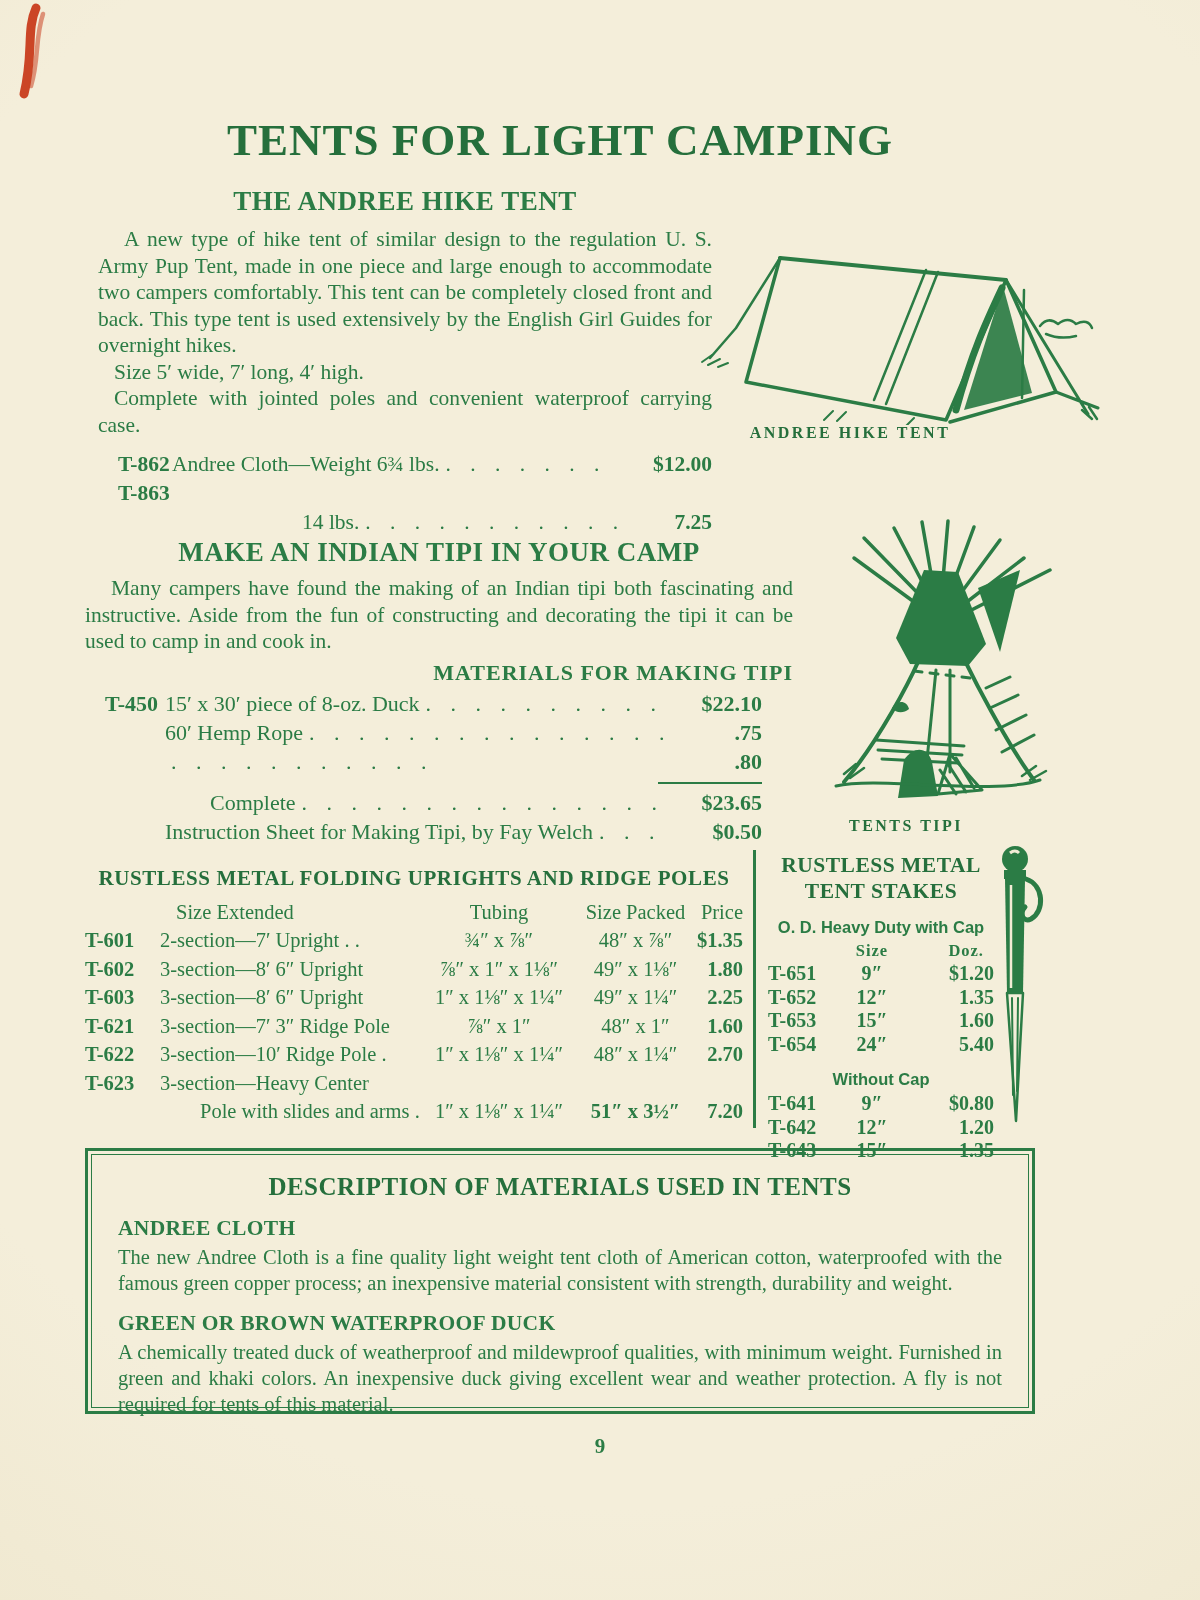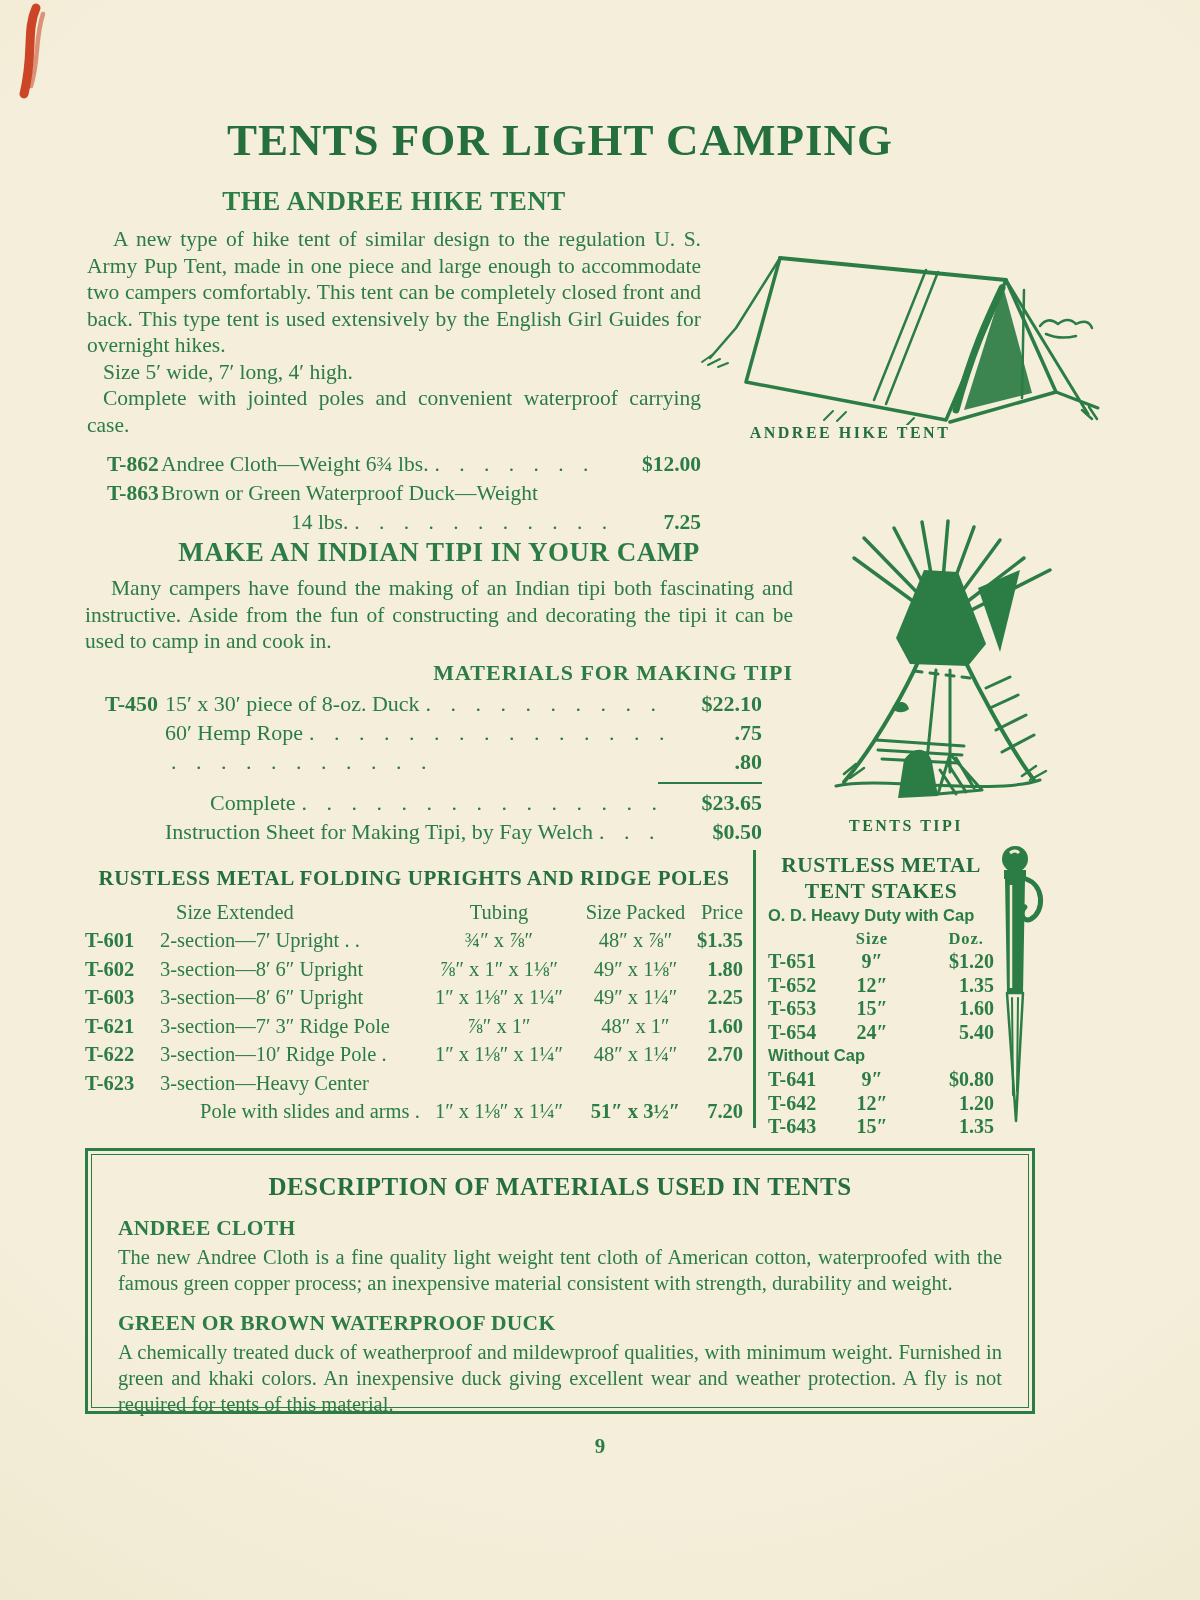--- a/index.html
+++ b/index.html
@@ -22,21 +22,21 @@
   }
   .just{text-align:justify;}
   .body-txt{font-size:21.5px;line-height:26.5px;}
   
   #main-title{
     position:absolute;top:114px;left:40px;width:1040px;
     text-align:center;font-size:45px;font-weight:bold;color:var(--ink-dark);
     letter-spacing:1px;
   }
   
-  #andree{position:absolute;top:186px;left:87px;width:614px;}
+  #andree{position:absolute;top:186px;left:98px;width:614px;}
   #andree h2{font-size:27px;text-align:center;margin-bottom:9px;letter-spacing:.5px;}
   #andree p{margin:0;}
   .ind1{text-indent:26px;}
   .ind2{text-indent:16px;}
   .price-row{display:flex;align-items:baseline;font-size:21.5px;line-height:29px;}
   .price-row .code{font-weight:bold;width:74px;padding-left:20px;flex:none;}
   .price-row .desc{white-space:nowrap;}
   .price-row .dots{flex:1;overflow:hidden;white-space:nowrap;letter-spacing:7px;padding:0 6px;}
   .price-row .price{font-weight:bold;width:92px;text-align:right;flex:none;}
   #andree .rows{margin-top:12px;}
@@ -70,21 +70,21 @@
   .u-row .c4{text-align:center;white-space:nowrap;}
   .u-row .c5{text-align:right;font-weight:bold;}
   .u-head{font-size:20.5px;line-height:27px;}
   .u-head .c2,.u-head .c3,.u-head .c4,.u-head .c5{font-weight:normal;}
   .u-cont .c2{padding-left:40px;}
   
   #divider{position:absolute;left:753px;top:850px;width:3px;height:278px;background:var(--ink);}
   
   #stakes{position:absolute;left:768px;top:852px;width:226px;}
   #stakes .s-title{font-size:21.5px;font-weight:bold;text-align:center;line-height:26px;letter-spacing:.5px;color:var(--ink-dark);}
-  #stakes .s-group{font-family:"Liberation Sans", sans-serif;font-size:16.5px;font-weight:bold;margin:2px 0 3px;}
+  #stakes .s-group{font-family:"Liberation Sans", sans-serif;font-size:16.5px;font-weight:bold;text-align:center;margin:14px 0 3px;}
   .s-row{display:grid;grid-template-columns:72px 64px 90px;font-size:20px;line-height:23.5px;font-weight:bold;}
   .s-row .sc1{text-align:left;}
   .s-row .sc2{text-align:center;}
   .s-row .sc3{text-align:right;}
   .s-head{font-size:16.5px;letter-spacing:1px;line-height:22px;}
   #stake-art{position:absolute;left:988px;top:843px;}
   
   #desc-box{
     position:absolute;left:85px;top:1148px;width:950px;height:266px;
     border:3px solid var(--ink);
@@ -121,21 +121,20 @@
     <p class="body-txt just ind2">Complete with jointed poles and convenient waterproof carrying case.</p>
     <div class="rows">
       <div class="price-row">
         <span class="code">T-862</span>
         <span class="desc">Andree Cloth—Weight 6¾ lbs.</span>
         <span class="dots">. . . . . . . .</span>
         <span class="price">$12.00</span>
       </div>
       <div class="price-row">
         <span class="code">T-863</span>
-        <span class="desc">Brown or Green Waterproof Duck—Weight</span>
       </div>
       <div class="price-row cont">
         <span class="code"></span>
         <span class="desc">14 lbs.</span>
         <span class="dots">. . . . . . . . . . . . . . . . . .</span>
         <span class="price">7.25</span>
       </div>
     </div>
   </section>
 

